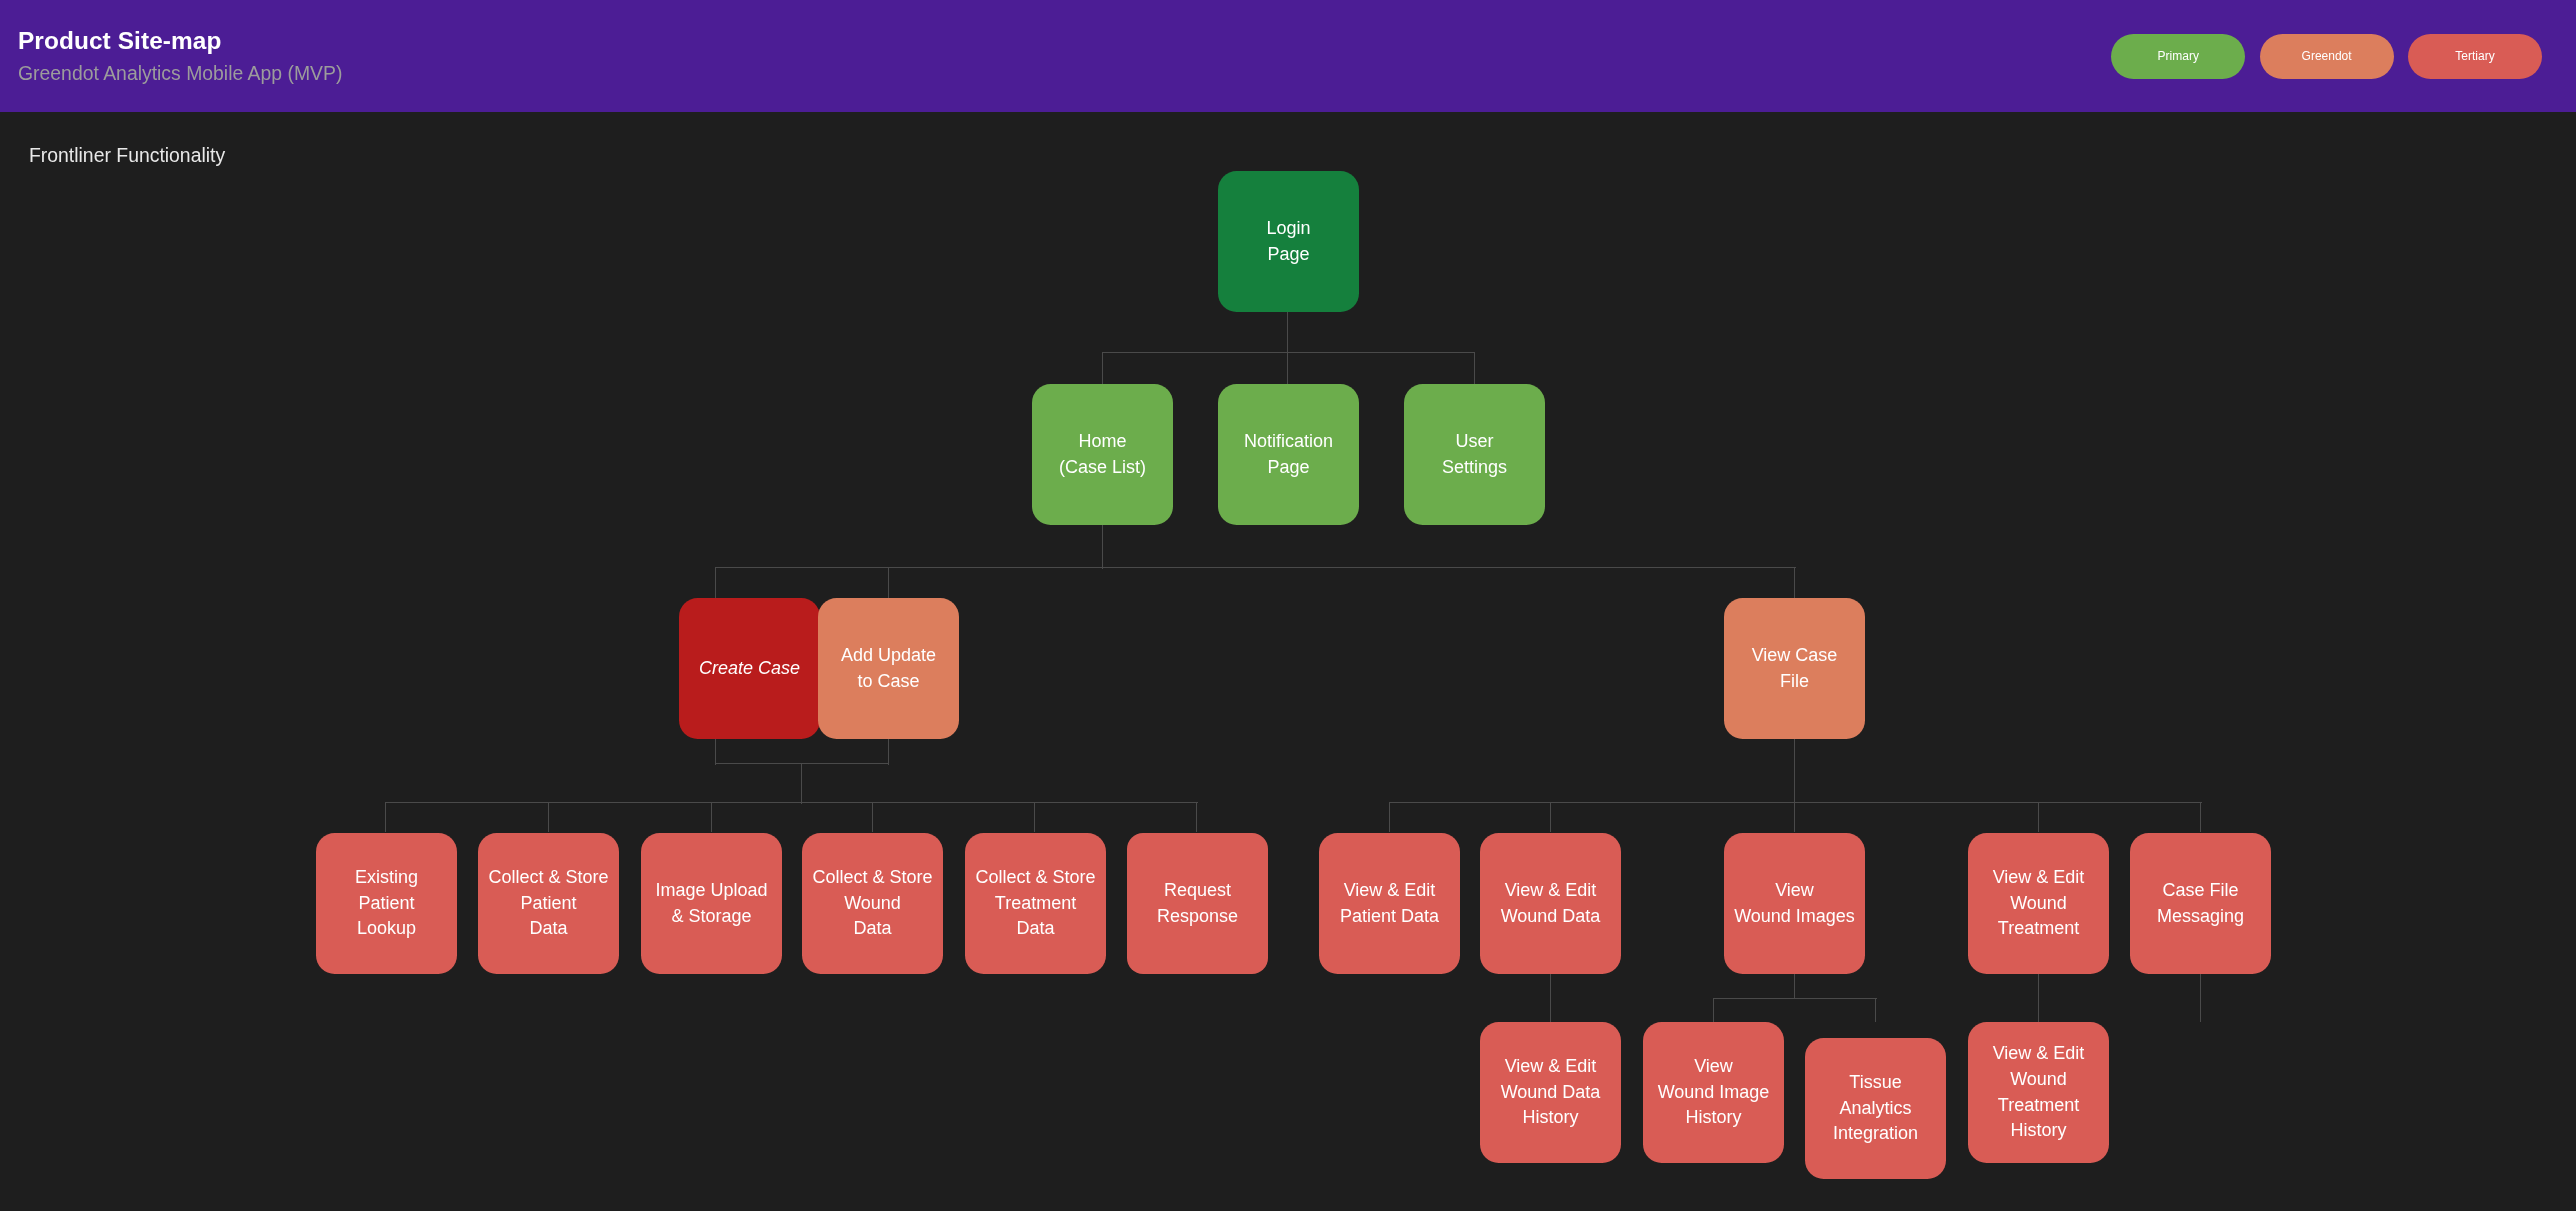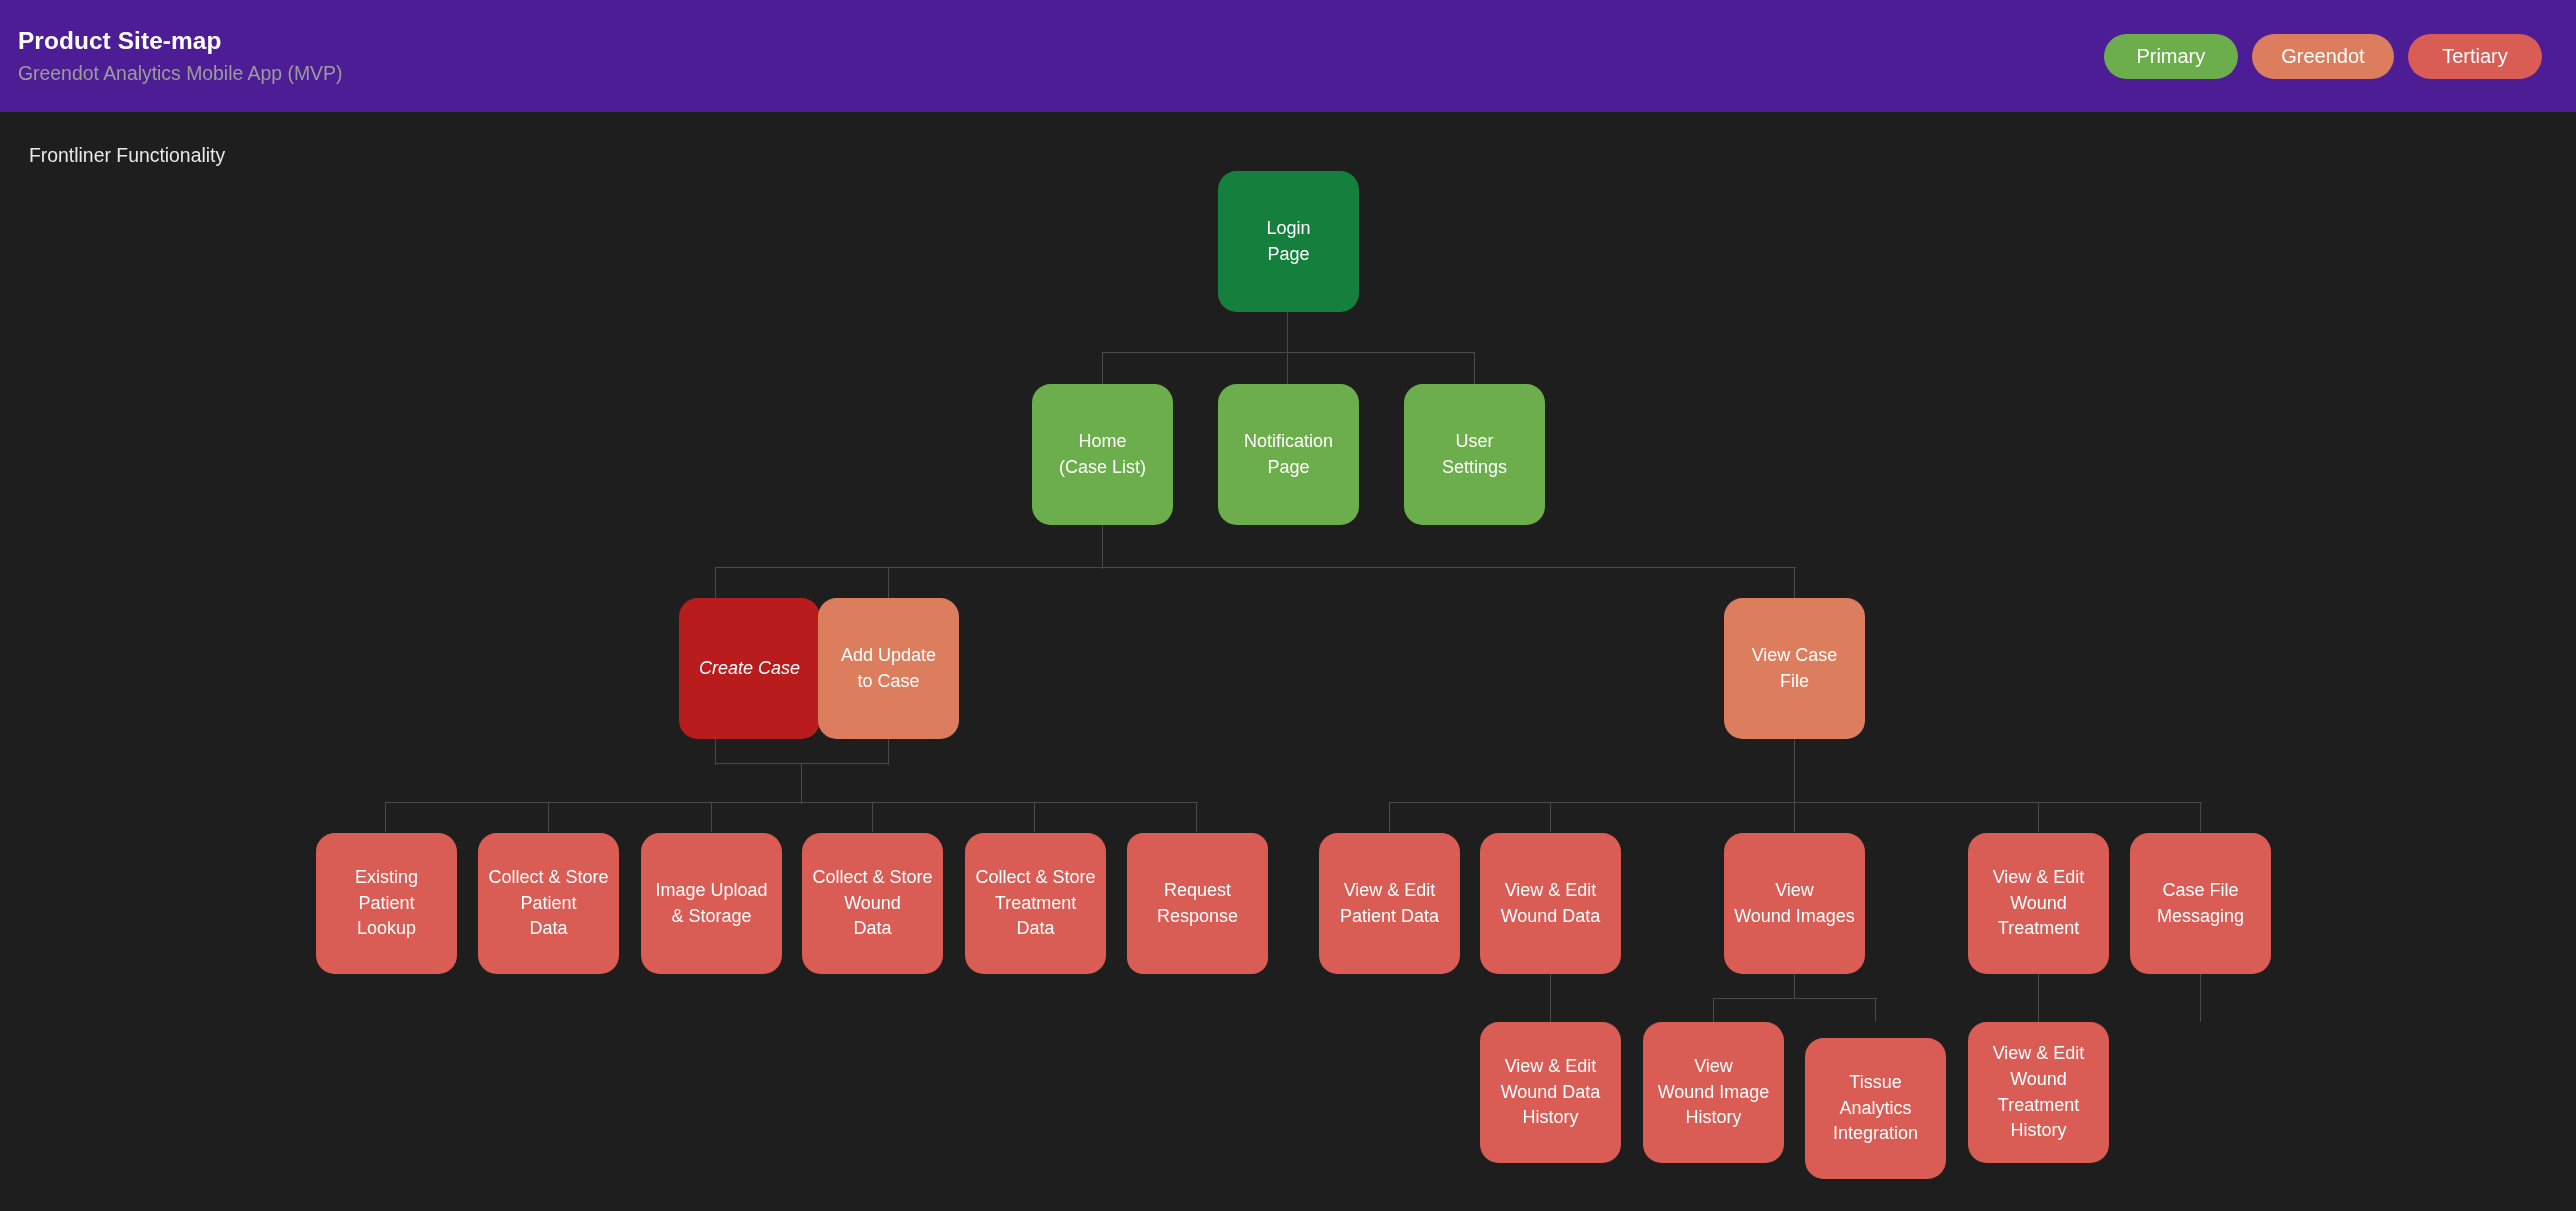--- a/index.html
+++ b/index.html
@@ -42,21 +42,21 @@
   }
   .legend { display: flex; gap: 14.4px; }
   .legend-pill {
     height: 45px;
     min-width: 134px;
     border-radius: 23px;
     display: flex;
     align-items: center;
     justify-content: center;
     color: #ffffff;
-    font-size: 20px;
+    font-size: 12px;
     box-sizing: border-box;
     padding: 0 29px;
     cursor: default;
   }
   
   .section-label {
     position: absolute;
     left: 29px;
     top: 144px;
     color: #e8e8e8;

